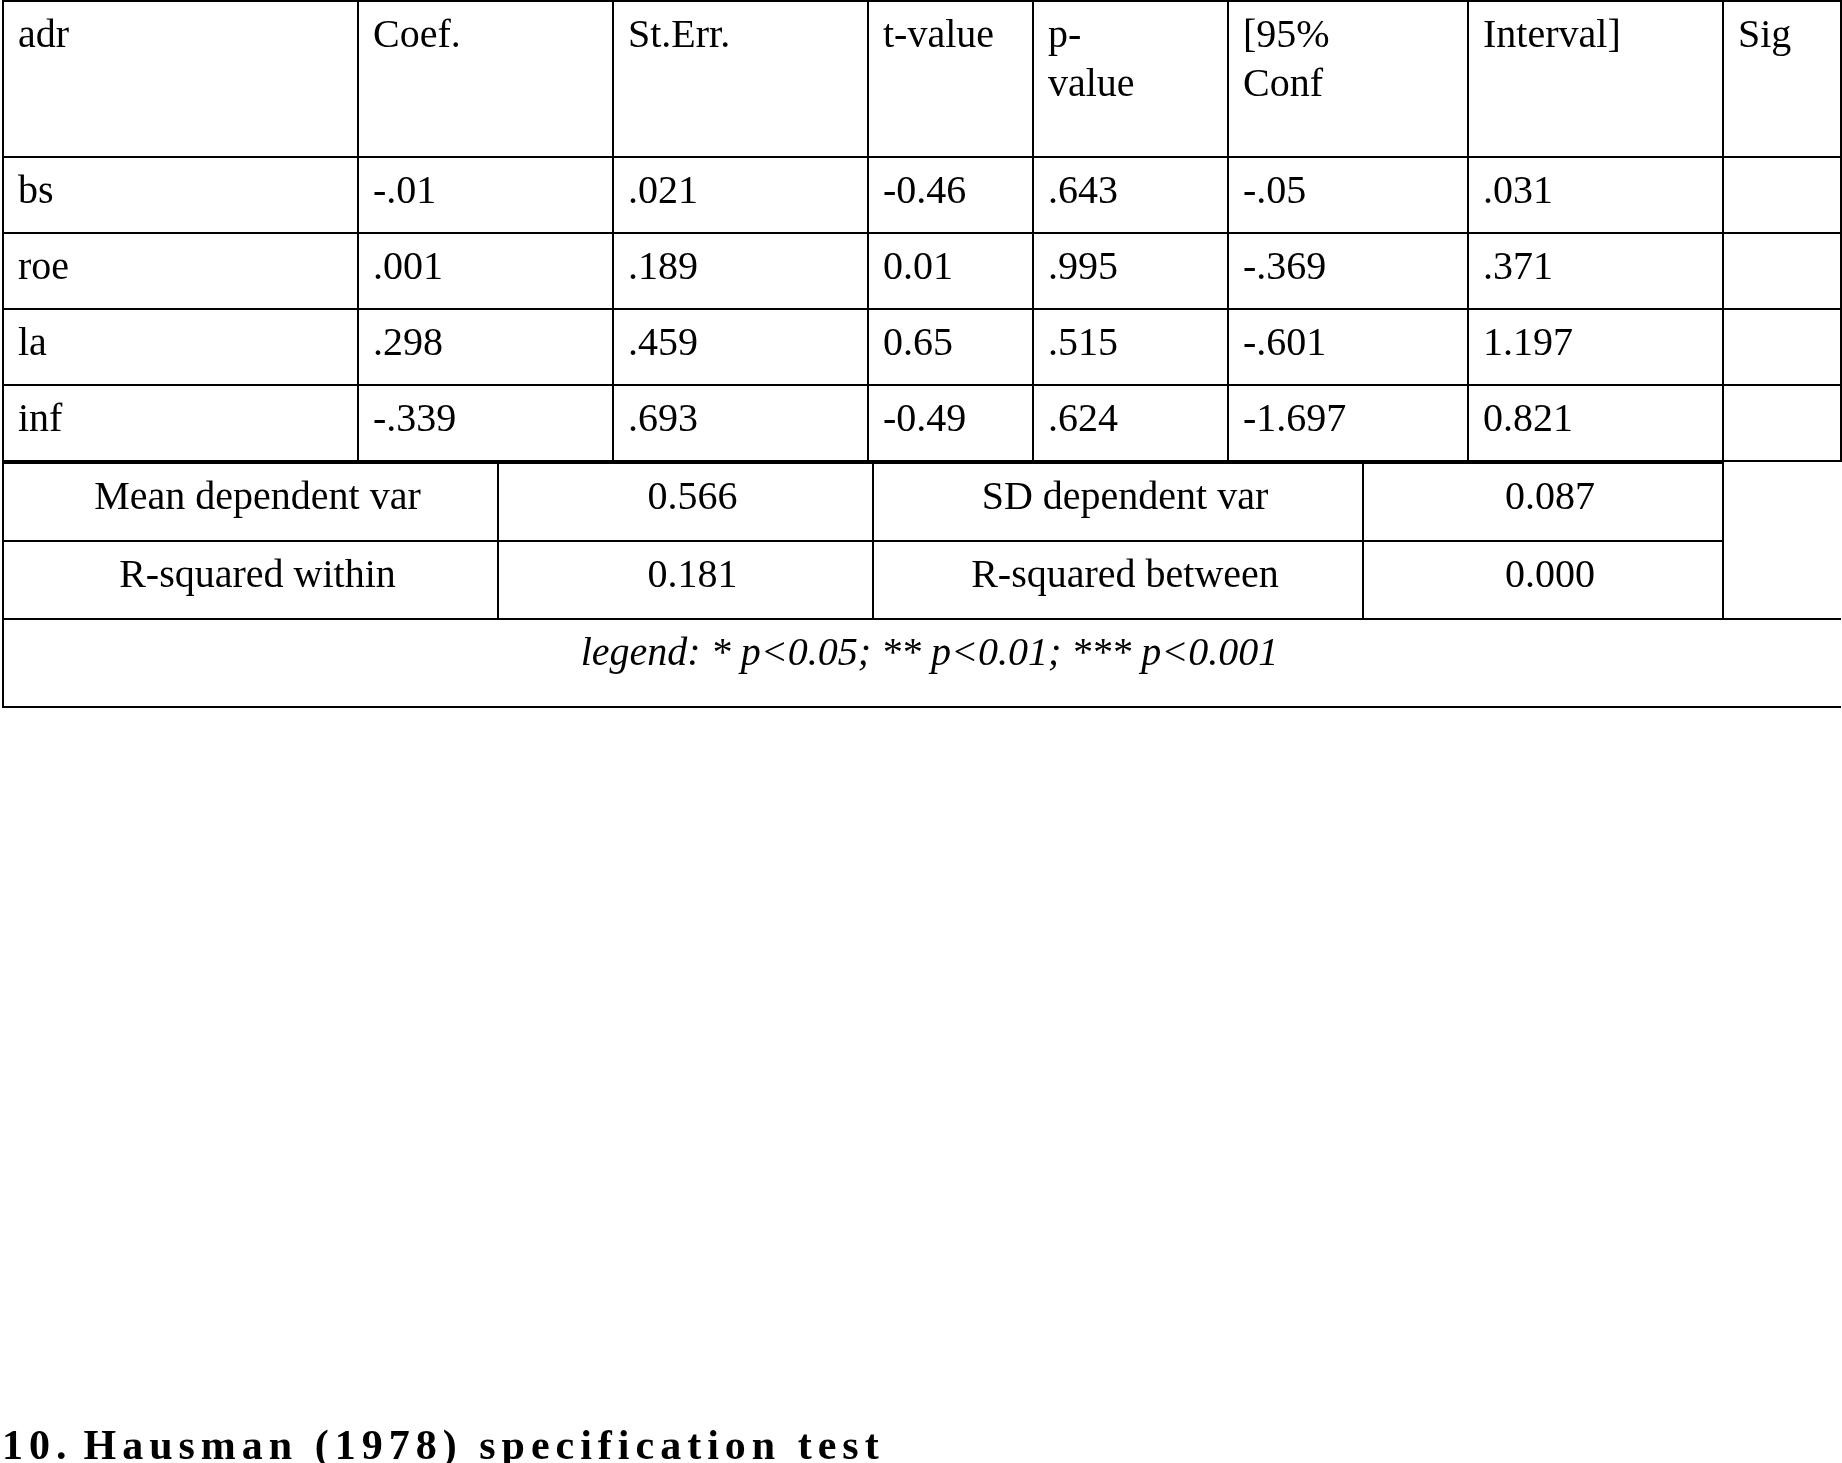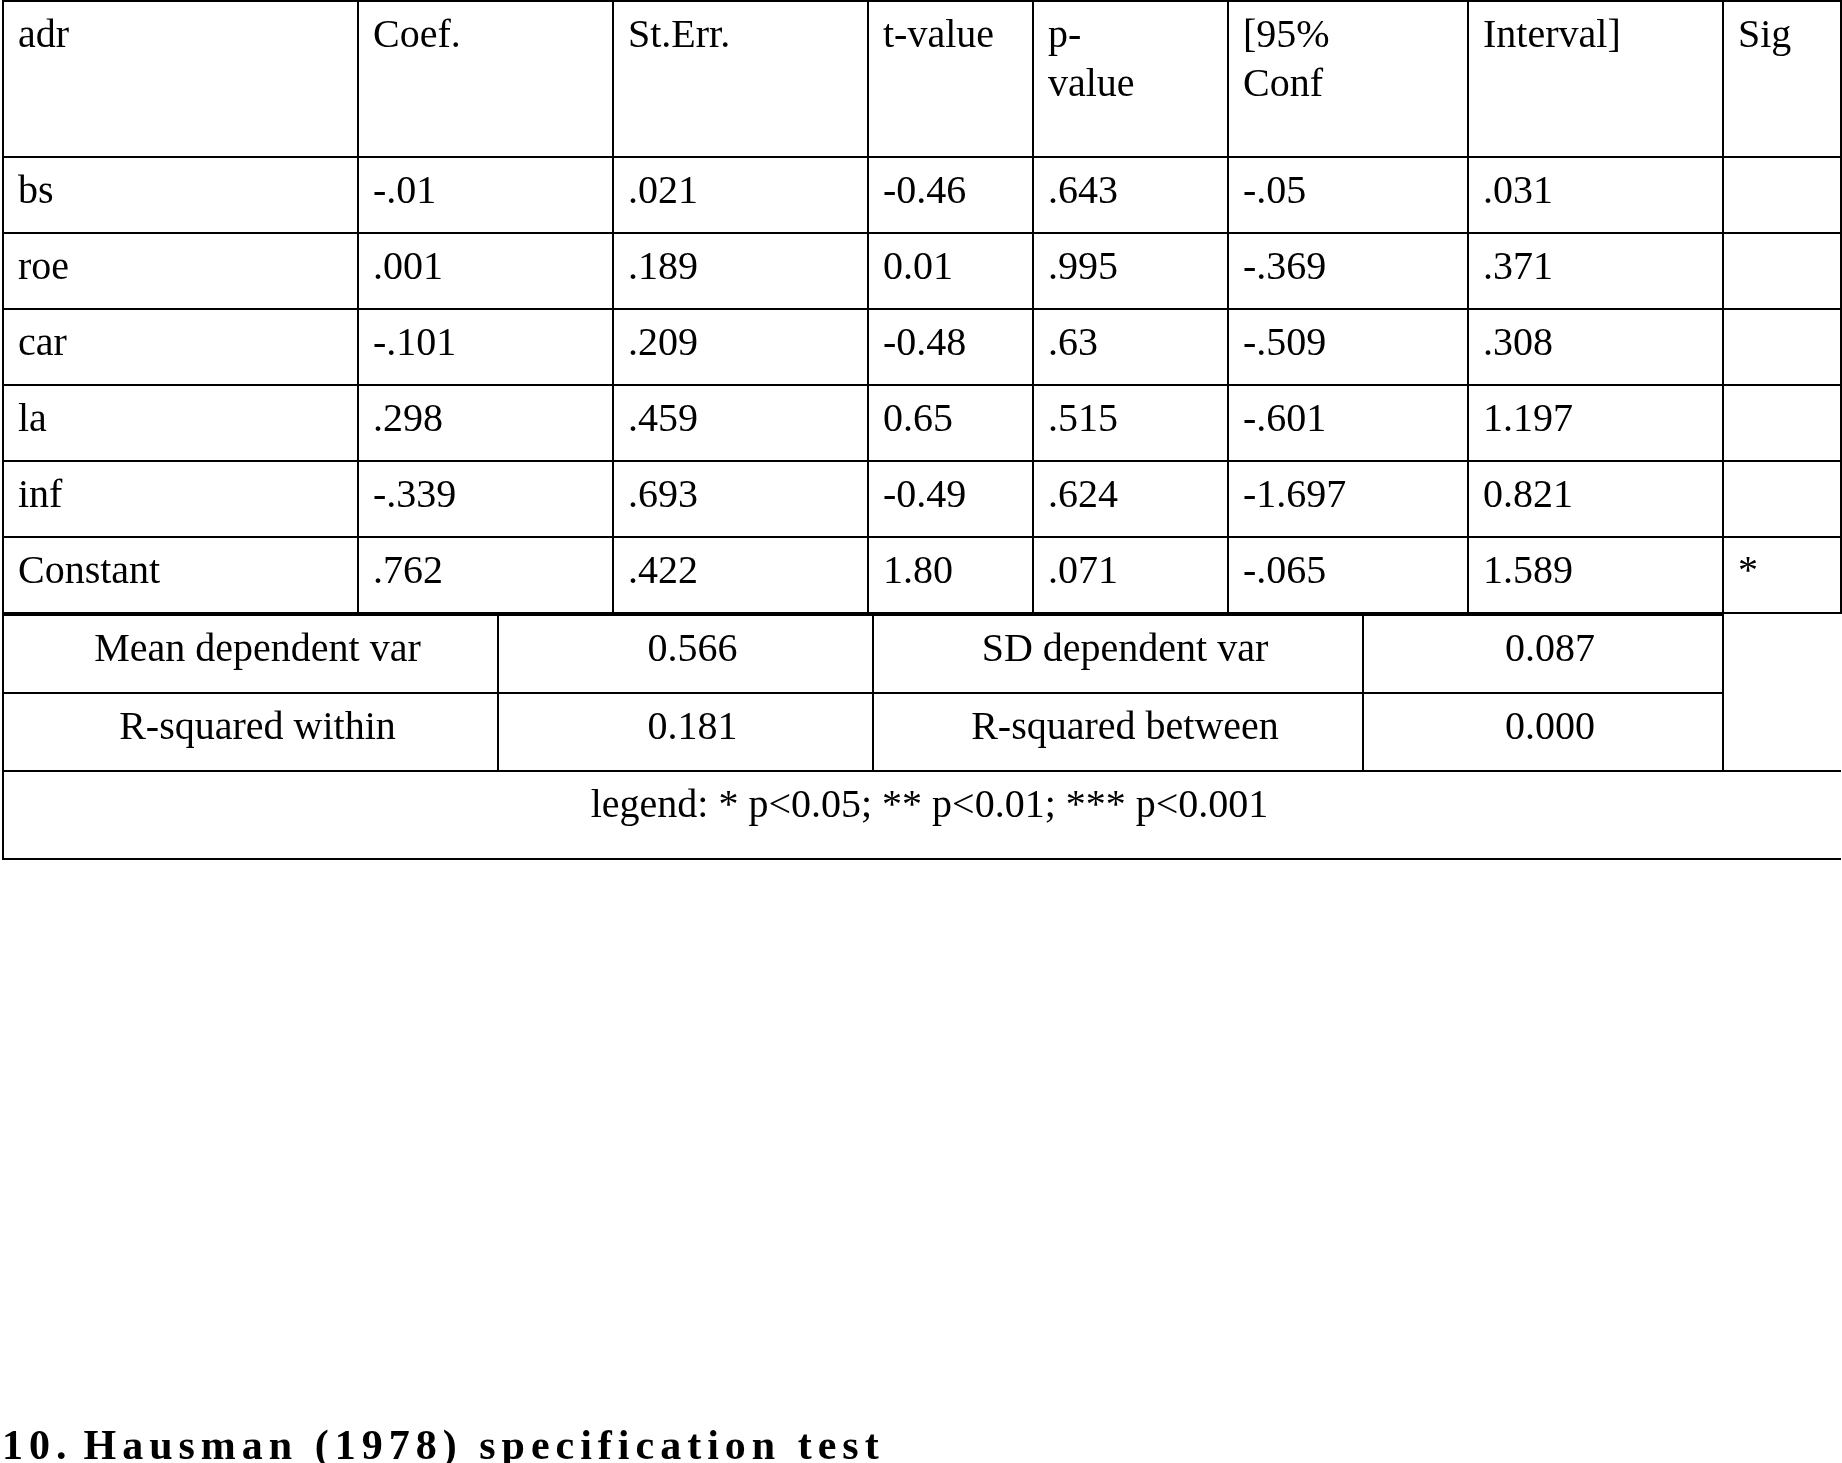--- a/index.html
+++ b/index.html
@@ -86,20 +86,21 @@
     border-top: none;
     border-right: none;
   }
   .legend-row td {
     border-left: 2px solid #000000;
     border-right: none;
     border-top: 2px solid #000000;
     border-bottom: 2px solid #000000;
     padding-left: 14px;
     height: 70px;
+    font-style: italic;
   }
   .legend-cell {
     white-space: nowrap;
   }
   .footer-heading {
     position: absolute;
     left: 2px;
     bottom: -6px;
     font-size: 42px;
     font-weight: bold;
@@ -169,58 +170,38 @@
         <td>roe</td>
         <td>.001</td>
         <td>.189</td>
         <td>0.01</td>
         <td>.995</td>
         <td>-.369</td>
         <td>.371</td>
         <td></td>
       </tr>
       <tr>
-        <td>car</td>
-        <td>-.101</td>
-        <td>.209</td>
-        <td>-0.48</td>
-        <td>.63</td>
-        <td>-.509</td>
-        <td>.308</td>
-        <td></td>
-      </tr>
-      <tr>
         <td>la</td>
         <td>.298</td>
         <td>.459</td>
         <td>0.65</td>
         <td>.515</td>
         <td>-.601</td>
         <td>1.197</td>
         <td></td>
       </tr>
       <tr>
         <td>inf</td>
         <td>-.339</td>
         <td>.693</td>
         <td>-0.49</td>
         <td>.624</td>
         <td>-1.697</td>
         <td>0.821</td>
         <td></td>
-      </tr>
-      <tr>
-        <td>Constant</td>
-        <td>.762</td>
-        <td>.422</td>
-        <td>1.80</td>
-        <td>.071</td>
-        <td>-.065</td>
-        <td>1.589</td>
-        <td>*</td>
       </tr>
     </tbody>
   </table>
 
   <table class="sum-table">
     <colgroup>
       <col class="s1">
         <col class="s2">
         <col class="s3">
         <col class="s4">

